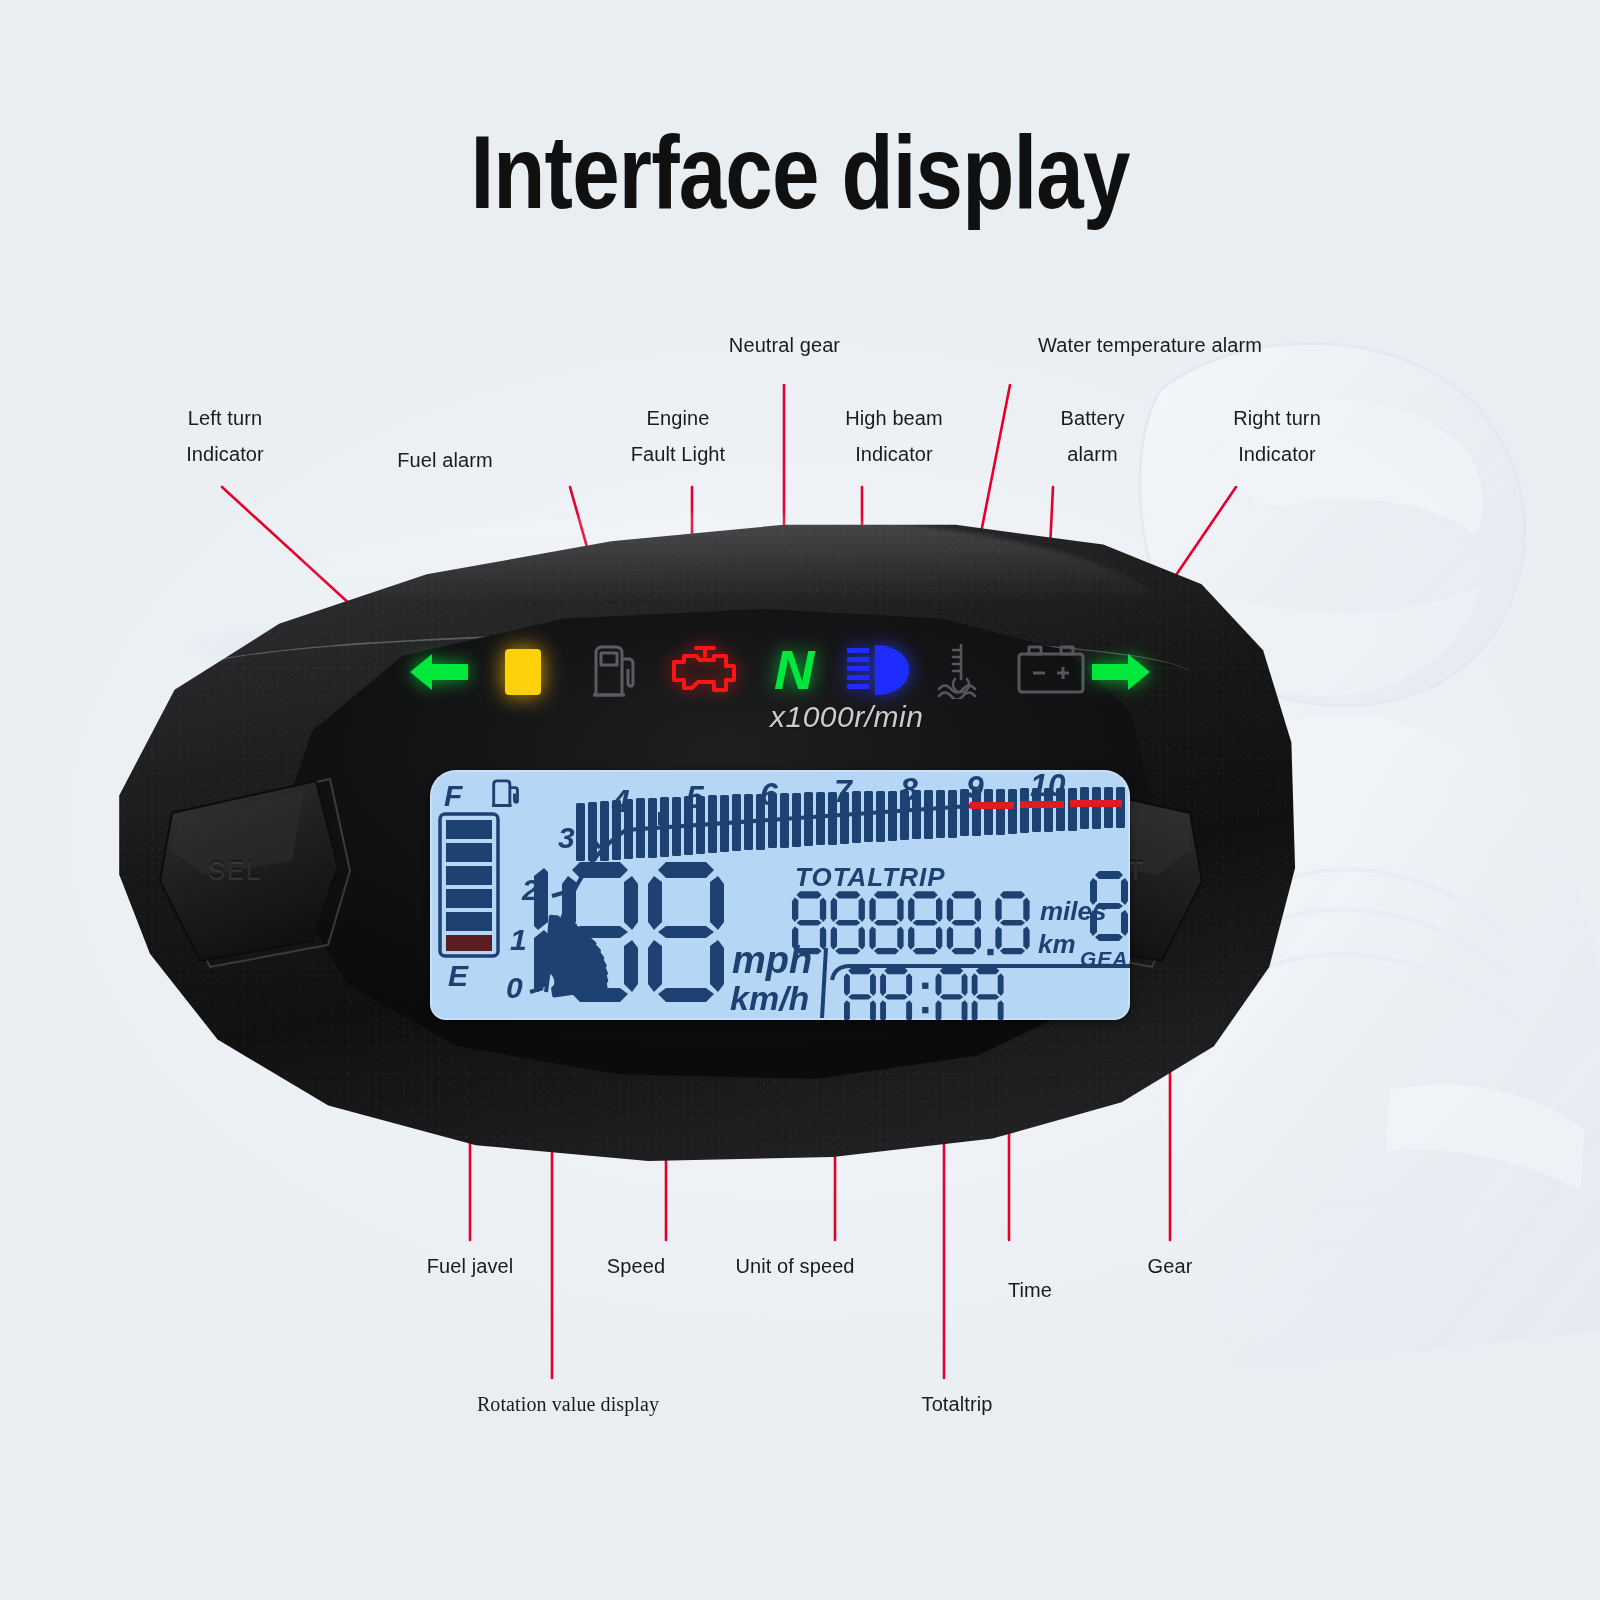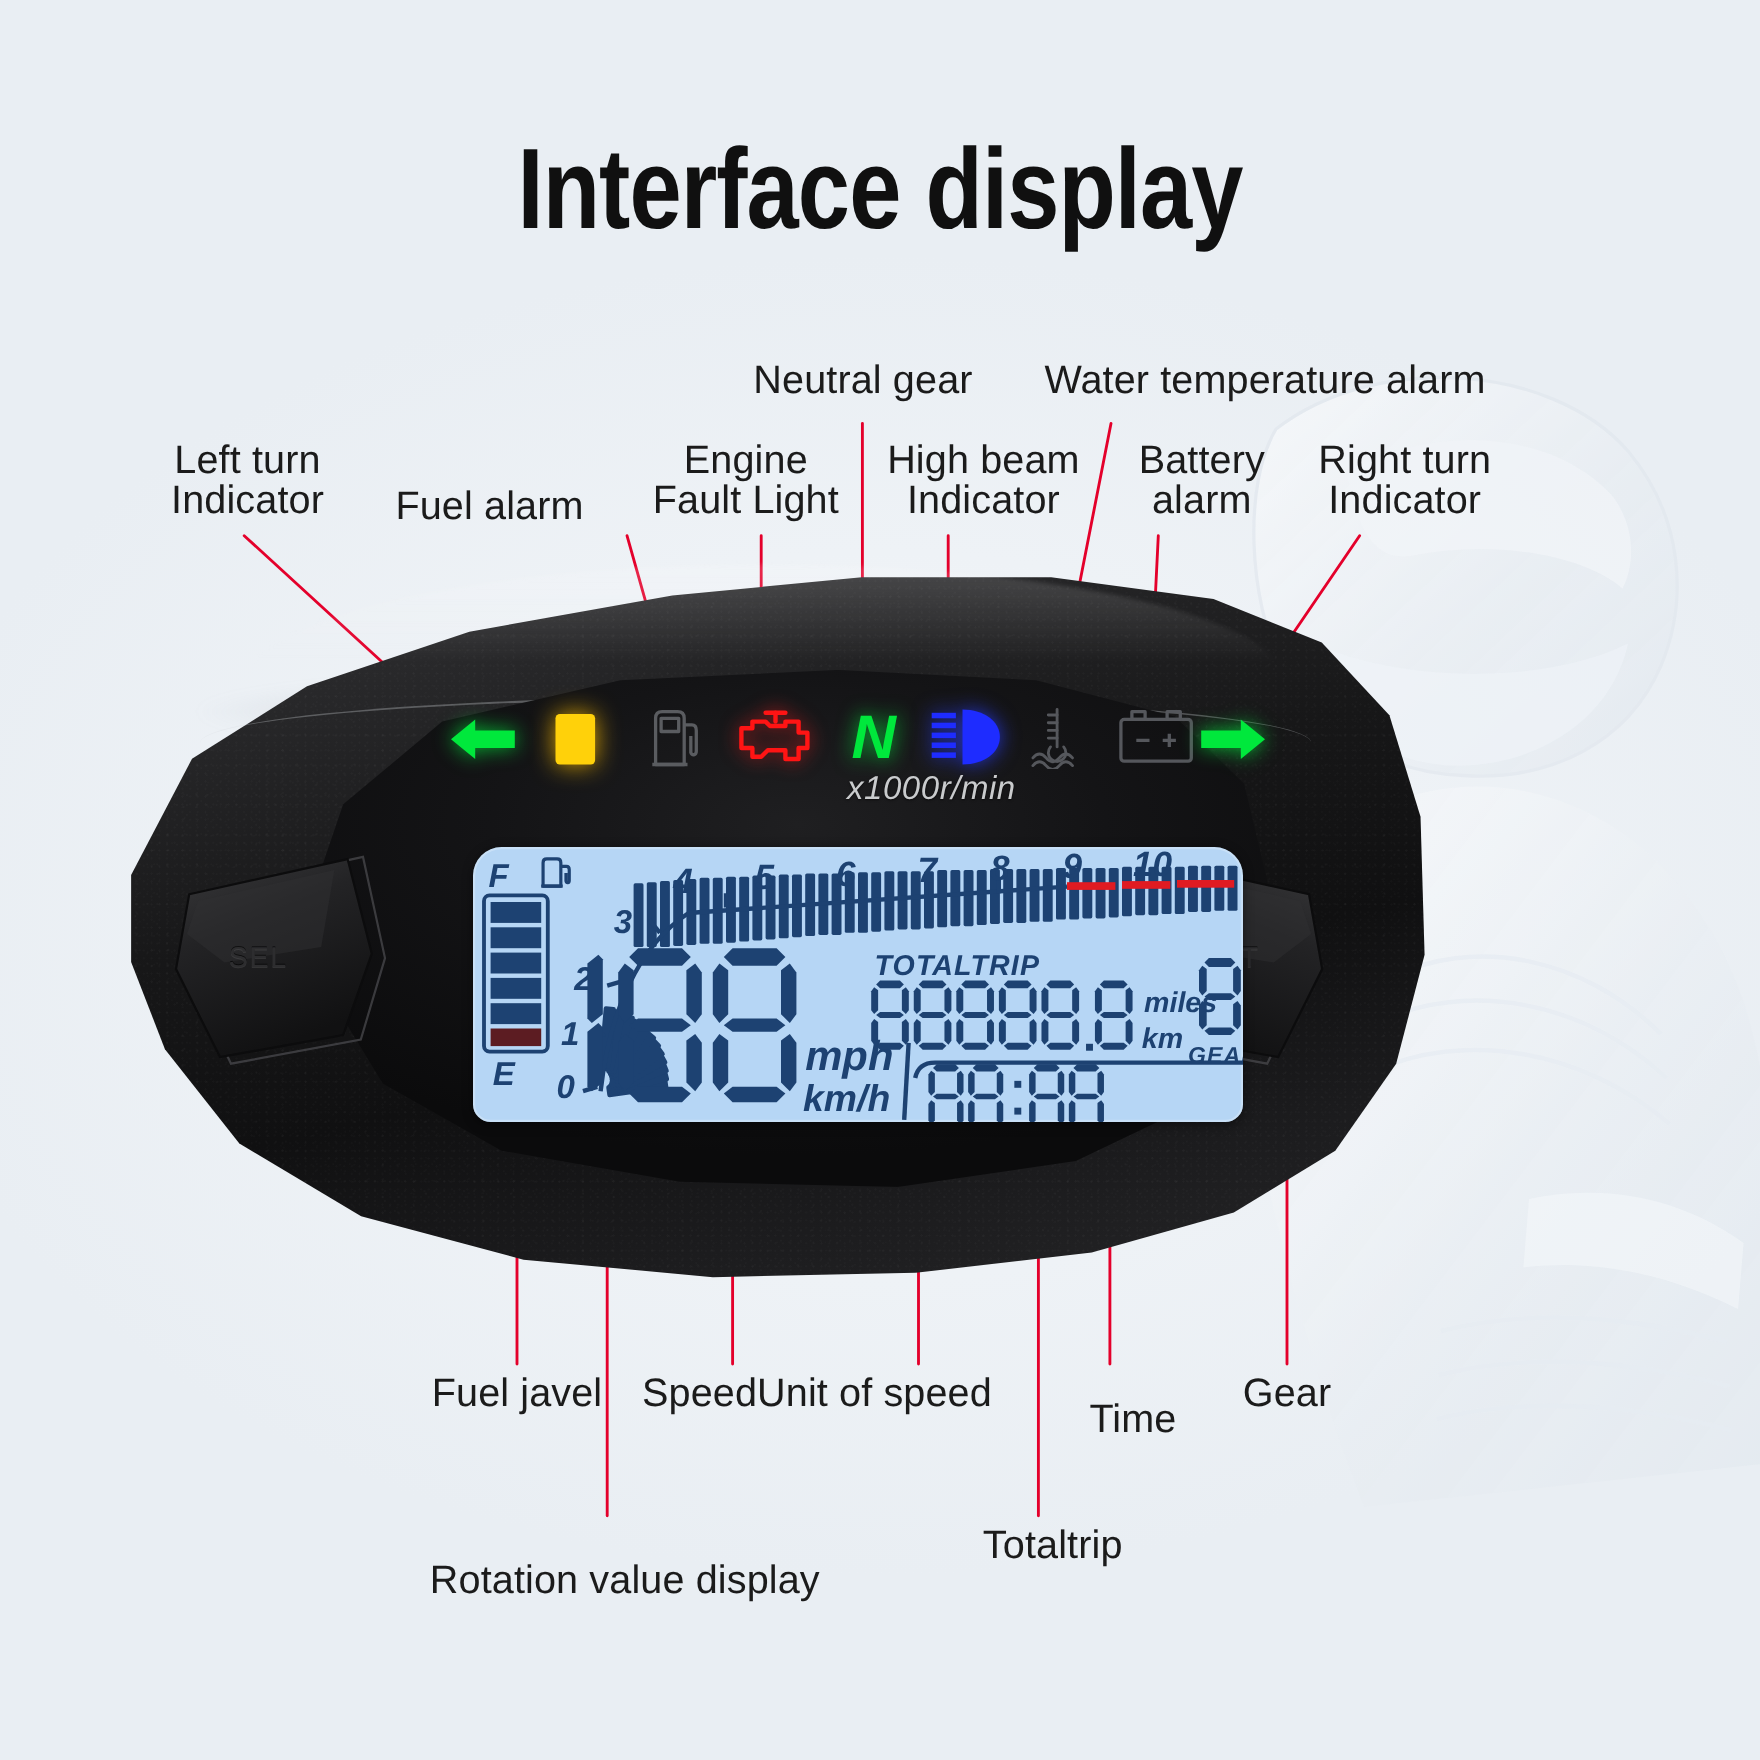--- a/index.html
+++ b/index.html
@@ -25,21 +25,21 @@
   .title{
     position:absolute;left:0;top:120px;width:1600px;text-align:center;
     font-size:104px;line-height:1;font-weight:bold;color:#101010;
     letter-spacing:-1px;
     transform:scaleX(.82);transform-origin:50% 50%;
     white-space:nowrap;
   }
 
   
   .lbl{
-    position:absolute;font-size:36px;line-height:36px;color:#1b1b1b;
+    position:absolute;font-size:20px;line-height:36px;color:#1b1b1b;
     font-weight:300;white-space:pre-line;letter-spacing:.1px;
   }
   .lbl.c{text-align:center;}
 
   
   #leaders{position:absolute;left:0;top:0;width:1600px;height:1600px;pointer-events:none;}
 
   
   .cluster{position:absolute;left:70px;top:505px;width:1230px;height:700px;}
 
@@ -201,21 +201,21 @@
   <div class="lbl c" style="left:1020px;top:400px;width:145px;">Battery
 alarm</div>
   <div class="lbl c" style="left:1182px;top:400px;width:190px;">Right turn
 Indicator</div>
 
   <div class="lbl c" style="left:360px;top:1248px;width:220px;">Fuel javel</div>
   <div class="lbl c" style="left:566px;top:1248px;width:140px;">Speed</div>
   <div class="lbl c" style="left:670px;top:1248px;width:250px;">Unit of speed</div>
   <div class="lbl c" style="left:960px;top:1248px;width:140px;margin-top:24px;">Time</div>
   <div class="lbl c" style="left:1105px;top:1248px;width:130px;">Gear</div>
-  <div class="lbl c" style="left:378px;top:1418px;width:380px;">Rotation value display</div>
+  <div class="lbl c" style="left:378px;top:1386px;width:380px;font-family:Liberation Serif, serif;">Rotation value display</div>
   <div class="lbl c" style="left:862px;top:1386px;width:190px;">Totaltrip</div>
 
   <div class="shadow-blob"></div>
 
   <div class="cluster">
 
     <div class="bezel">
       <div class="bezel-grain"></div>
     </div>
     <div class="hood"></div>

